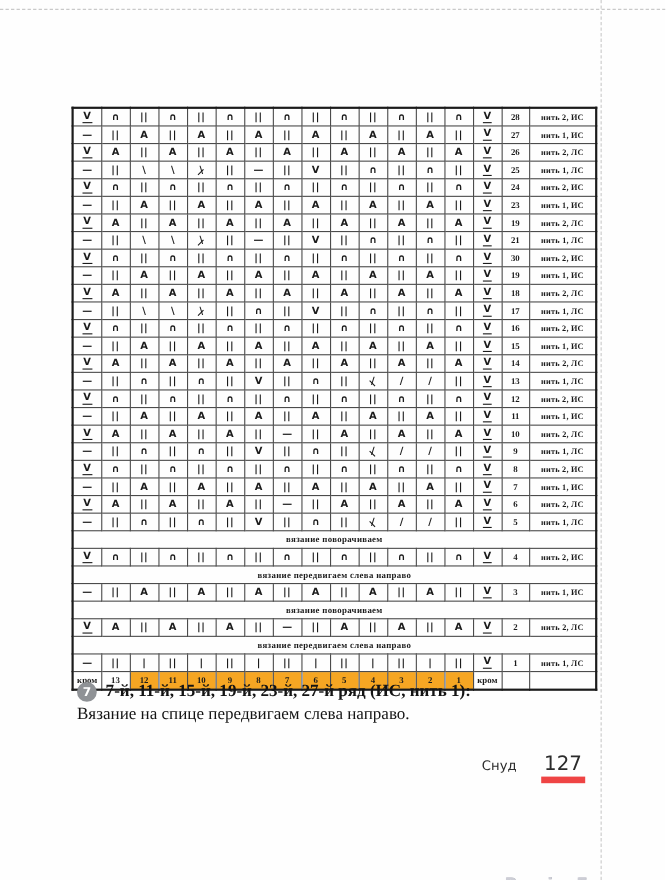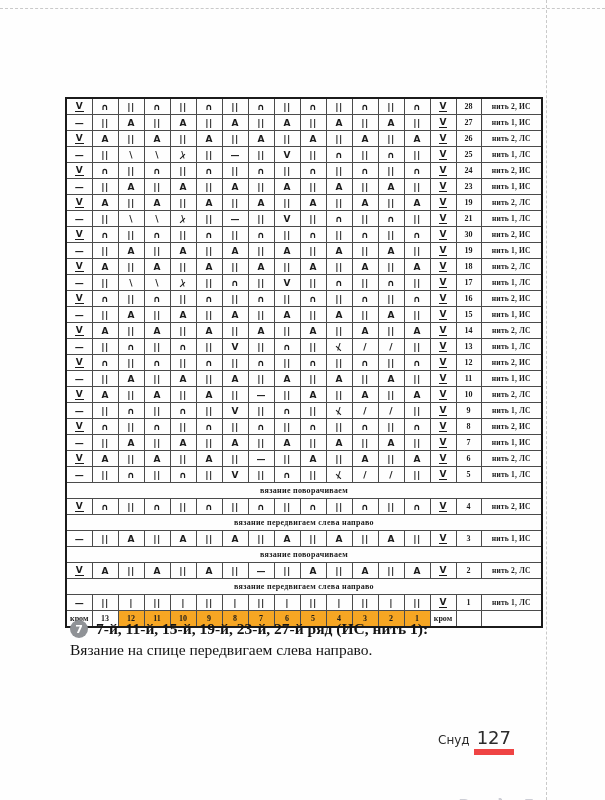--- a/index.html
+++ b/index.html
@@ -46,21 +46,21 @@
   .heading-line{display:flex;align-items:center;gap:8px;}
   .step-circle{width:18px;height:18px;border-radius:50%;background:var(--circle,#8f9296);
       color:#fff;font:700 11px "DejaVu Sans",sans-serif;display:inline-flex;
       align-items:center;justify-content:center;flex:0 0 18px;}
   .heading-text{font:700 15.5px "Liberation Serif",serif;color:#141414;}
   .body-text{margin:7px 0 0 0;font:15.5px/23px "Liberation Serif",serif;color:#141414;
       text-align:justify;}
   .note-text{margin:0;font:15.5px/23px "Liberation Serif",serif;color:#141414;}
 
   
-  .footer{position:absolute;left:438px;top:727px;display:flex;align-items:baseline;gap:4px;}
+  .footer{position:absolute;left:438px;top:684px;display:flex;align-items:baseline;gap:22px;}
   .footer .section{font:12px "DejaVu Sans",sans-serif;color:#2b2b2b;}
   .footer .pagenum{font:18px "DejaVu Sans",sans-serif;color:#2b2b2b;
       border-bottom:6px solid #ef4444;padding:0 3px 1px 3px;}
 
   .watermark{position:absolute;right:3px;top:796px;font:700 14.5px "DejaVu Sans",sans-serif;
       color:var(--wm,#cdced6);letter-spacing:0.4px;text-shadow:0.5px 0.5px 0 #b9bac2;}
 </style>
 </head>
 <body>
 

